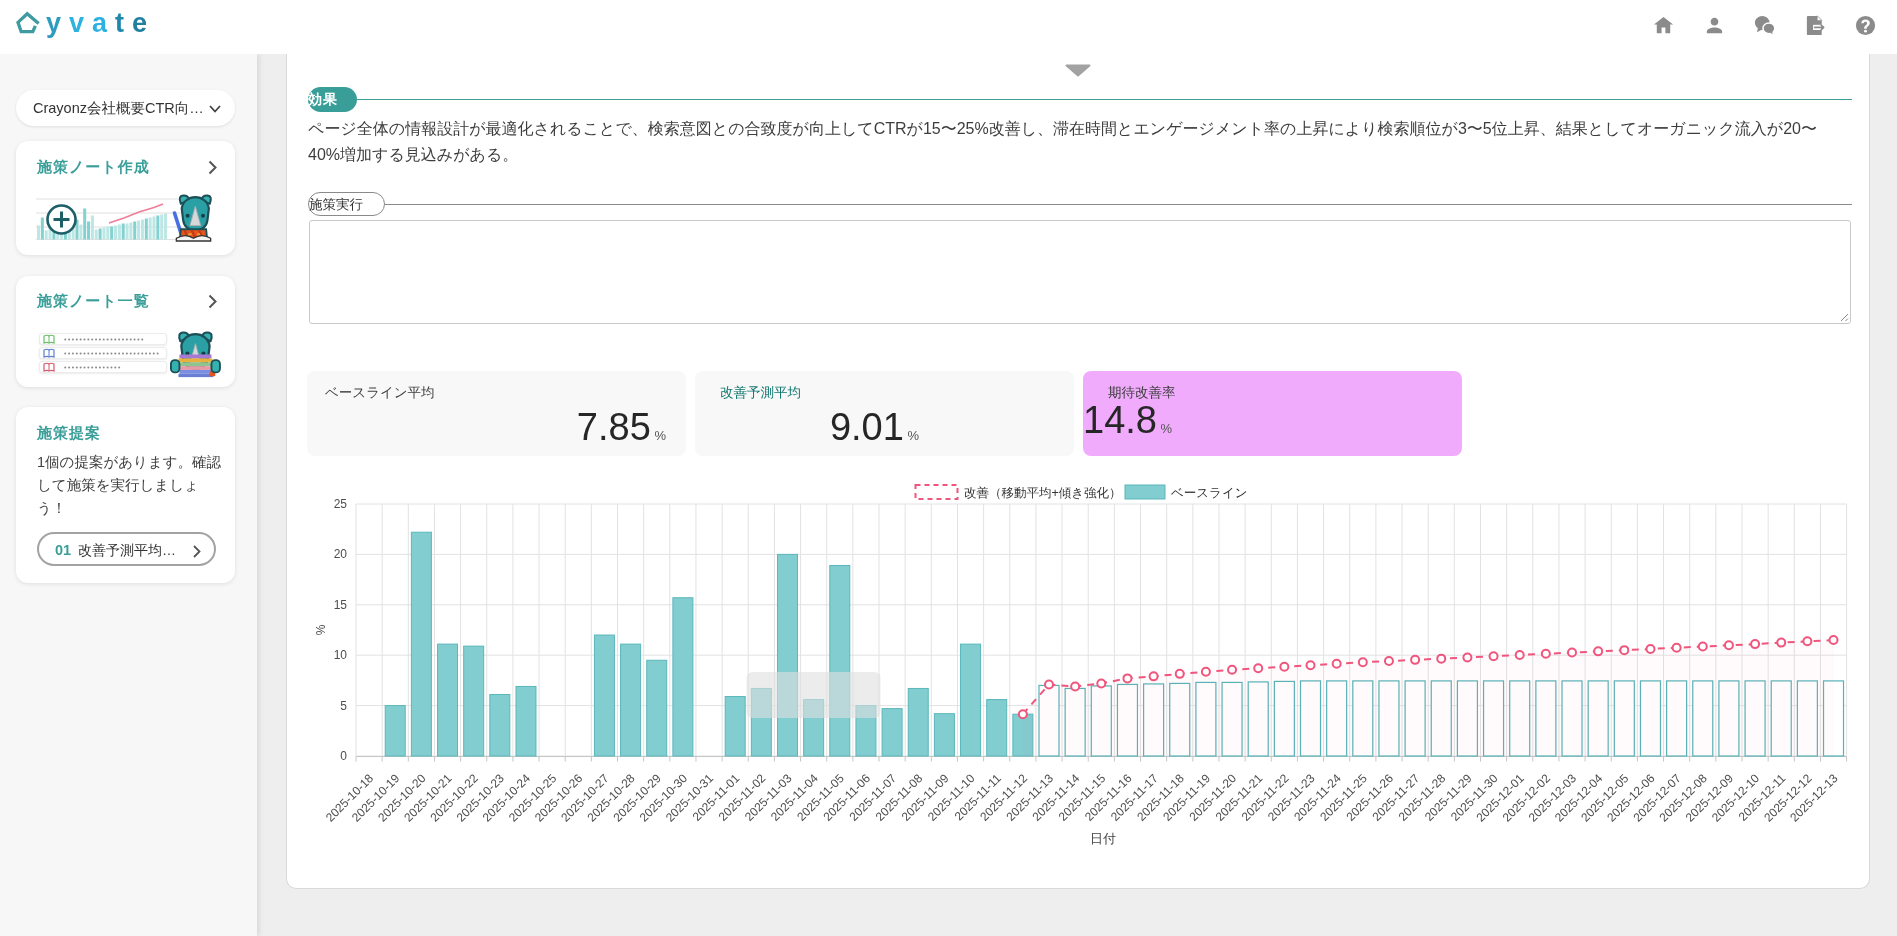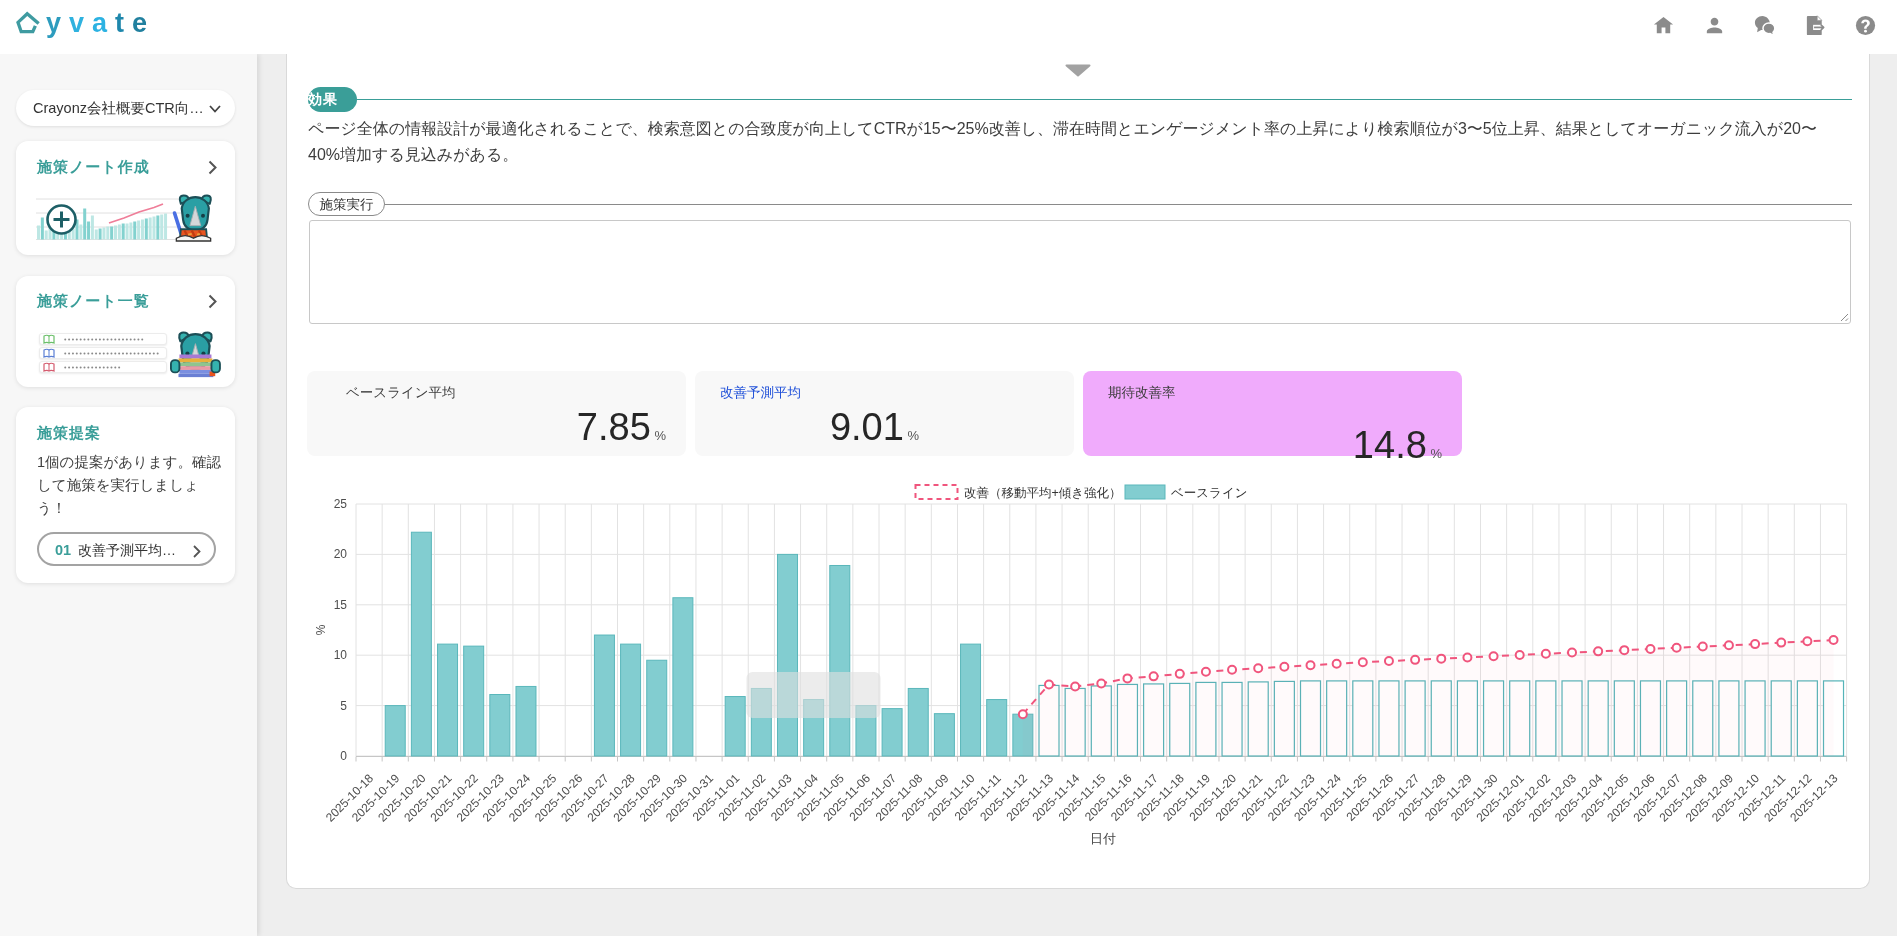--- a/index.html
+++ b/index.html
@@ -246,38 +246,38 @@
     </div>
   </div>
 </div>
 <div class="main">
   <svg width="26" height="13" viewBox="0 0 26 13" style="position:absolute;left:778px;top:10px">
       <path d="M1.5 1.5 L24.5 1.5 L13 11.5 Z" fill="#a2a2a2" stroke="#a2a2a2" stroke-width="2" stroke-linejoin="round"></path>
     </svg>
   <div class="pill-t">効果</div>
   <div style="position:absolute;left:70px;top:45px;width:1495px;height:1px;background:#3a9e98"></div>
   <div style="position:absolute;left:21px;top:62px;width:1540px;font-size:16px;line-height:25.5px;color:#3d3d3d">ページ全体の情報設計が最適化されることで、検索意図との合致度が向上してCTRが15〜25%改善し、滞在時間とエンゲージメント率の上昇により検索順位が3〜5位上昇、結果としてオーガニック流入が20〜40%増加する見込みがある。</div>
-  <div style="position:absolute;left:21px;top:138px;width:77px;height:24px;border:1px solid #8a8a8a;border-radius:13px;background:#fff;z-index:2;font-size:13.5px;color:#333;text-align:center;line-height:23px">施策実行</div>
+  <div style="position:absolute;left:21px;top:138px;width:77px;height:24px;border:1px solid #8a8a8a;border-radius:13px;background:#fff;z-index:2;font-size:13.5px;color:#333;text-align:left;line-height:23px">施策実行</div>
   <div style="position:absolute;left:98px;top:149.5px;width:1467px;height:1px;background:#8a8a8a"></div>
   <div style="position:absolute;left:22px;top:166px;width:1542px;height:104px;border:1px solid #c8c8c8;border-radius:3px;background:#fff">
     <svg width="11" height="11" viewBox="0 0 11 11" style="position:absolute;right:1px;bottom:1px">
         <path d="M10 3 L3 10 M10 7.5 L7.5 10" stroke="#8a8a8a" stroke-width="1"></path>
       </svg>
   </div>
   <div style="position:absolute;left:20px;top:317px;width:379px;height:85px;background:#f8f8f8;border-radius:8px">
-      <div style="position:absolute;left:39px;top:13px;font-size:13.5px;color:#3c3c3c">ベースライン平均</div>
+      <div style="position:absolute;left:18px;top:13px;font-size:13.5px;color:#3c3c3c">ベースライン平均</div>
       <div style="position:absolute;left:0;top:35px;width:359px;text-align:right;font-size:38px;color:#262626">7.85<span style="font-size:13px;color:#555">&nbsp;%</span></div>
     </div>
 <div style="position:absolute;left:408px;top:317px;width:379px;height:85px;background:#f8f8f8;border-radius:8px">
-      <div style="position:absolute;left:25px;top:13px;font-size:13.5px;color:#1d4ed8">改善予測平均</div>
+      <div style="position:absolute;left:25px;top:13px;font-size:13.5px;color:#0f766e">改善予測平均</div>
       <div style="position:absolute;left:0;top:35px;width:359px;text-align:center;font-size:38px;color:#262626">9.01<span style="font-size:13px;color:#555">&nbsp;%</span></div>
     </div>
 <div style="position:absolute;left:796px;top:317px;width:379px;height:85px;background:#f0abfc;border-radius:8px">
       <div style="position:absolute;left:25px;top:13px;font-size:13.5px;color:#3c3c3c">期待改善率</div>
-      <div style="position:absolute;left:0;top:53px;width:359px;text-align:right;font-size:38px;color:#262626">14.8<span style="font-size:13px;color:#555">&nbsp;%</span></div>
+      <div style="position:absolute;left:0;top:28px;width:359px;text-align:left;font-size:38px;color:#262626">14.8<span style="font-size:13px;color:#555">&nbsp;%</span></div>
     </div>
   <svg width="1584" height="420" viewBox="0 0 1584 420" xmlns="http://www.w3.org/2000/svg" style="position:absolute;left:0;top:416px;font-family:'Liberation Sans',sans-serif">
 <g stroke="#e2e2e2" stroke-width="1">
         <line x1="69" y1="34" x2="69" y2="286"></line>
         <line x1="95.15" y1="34" x2="95.15" y2="286"></line>
         <line x1="121.3" y1="34" x2="121.3" y2="286"></line>
         <line x1="147.45" y1="34" x2="147.45" y2="286"></line>
         <line x1="173.6" y1="34" x2="173.6" y2="286"></line>
         <line x1="199.75" y1="34" x2="199.75" y2="286"></line>
         <line x1="225.91" y1="34" x2="225.91" y2="286"></line>

